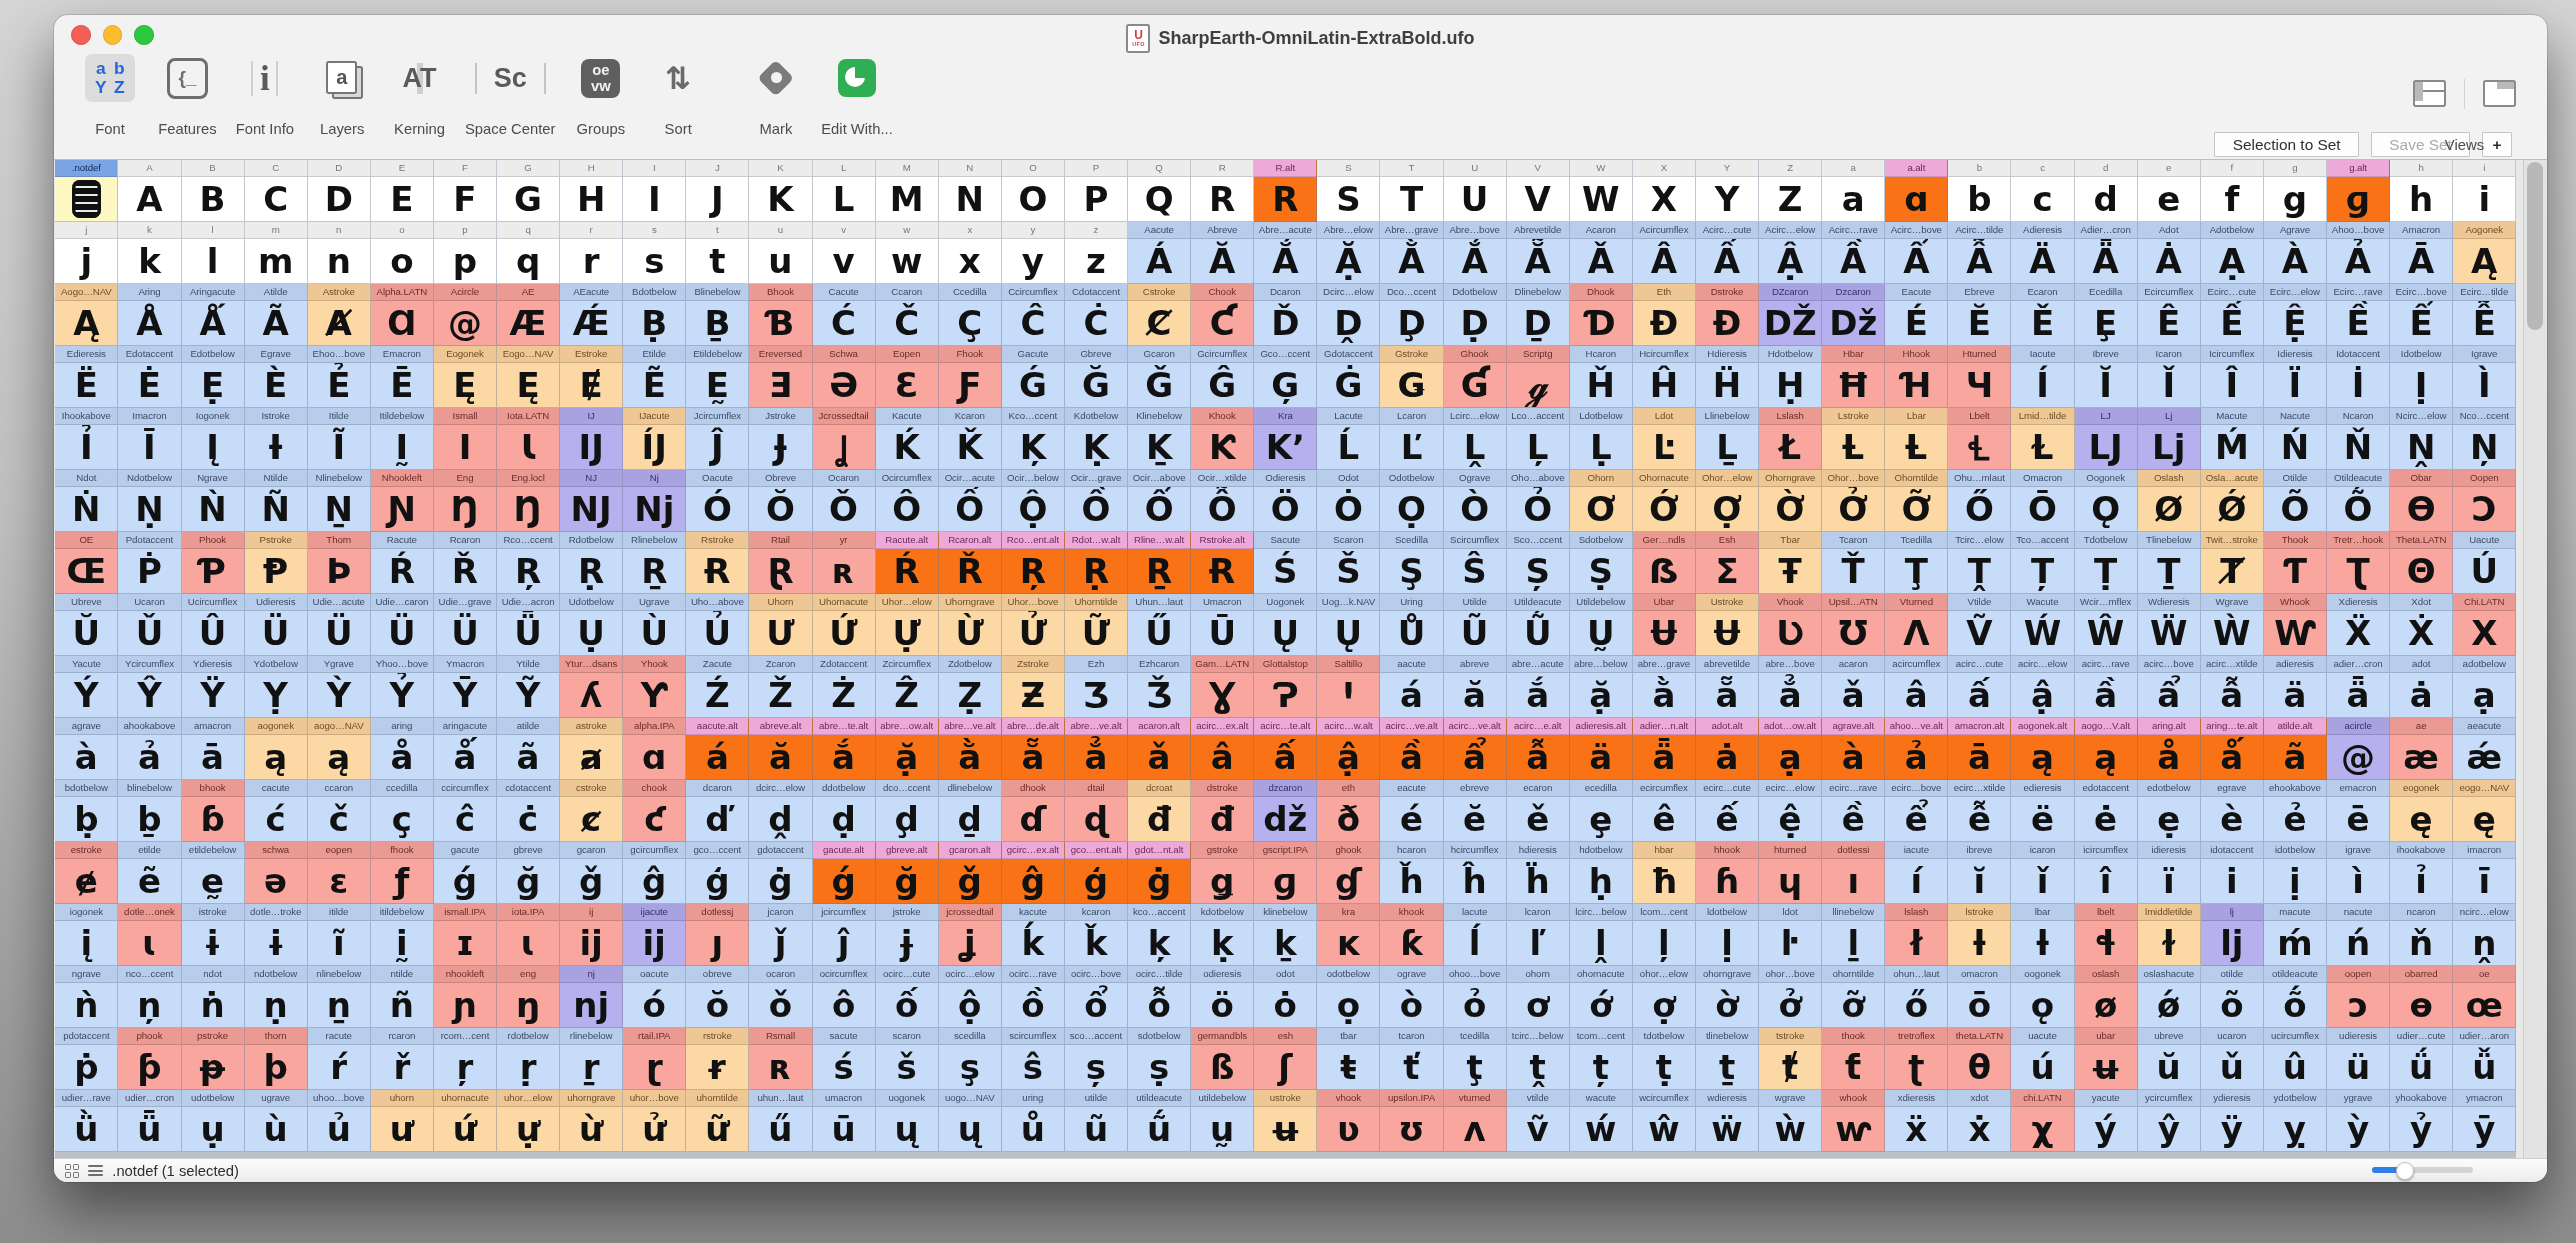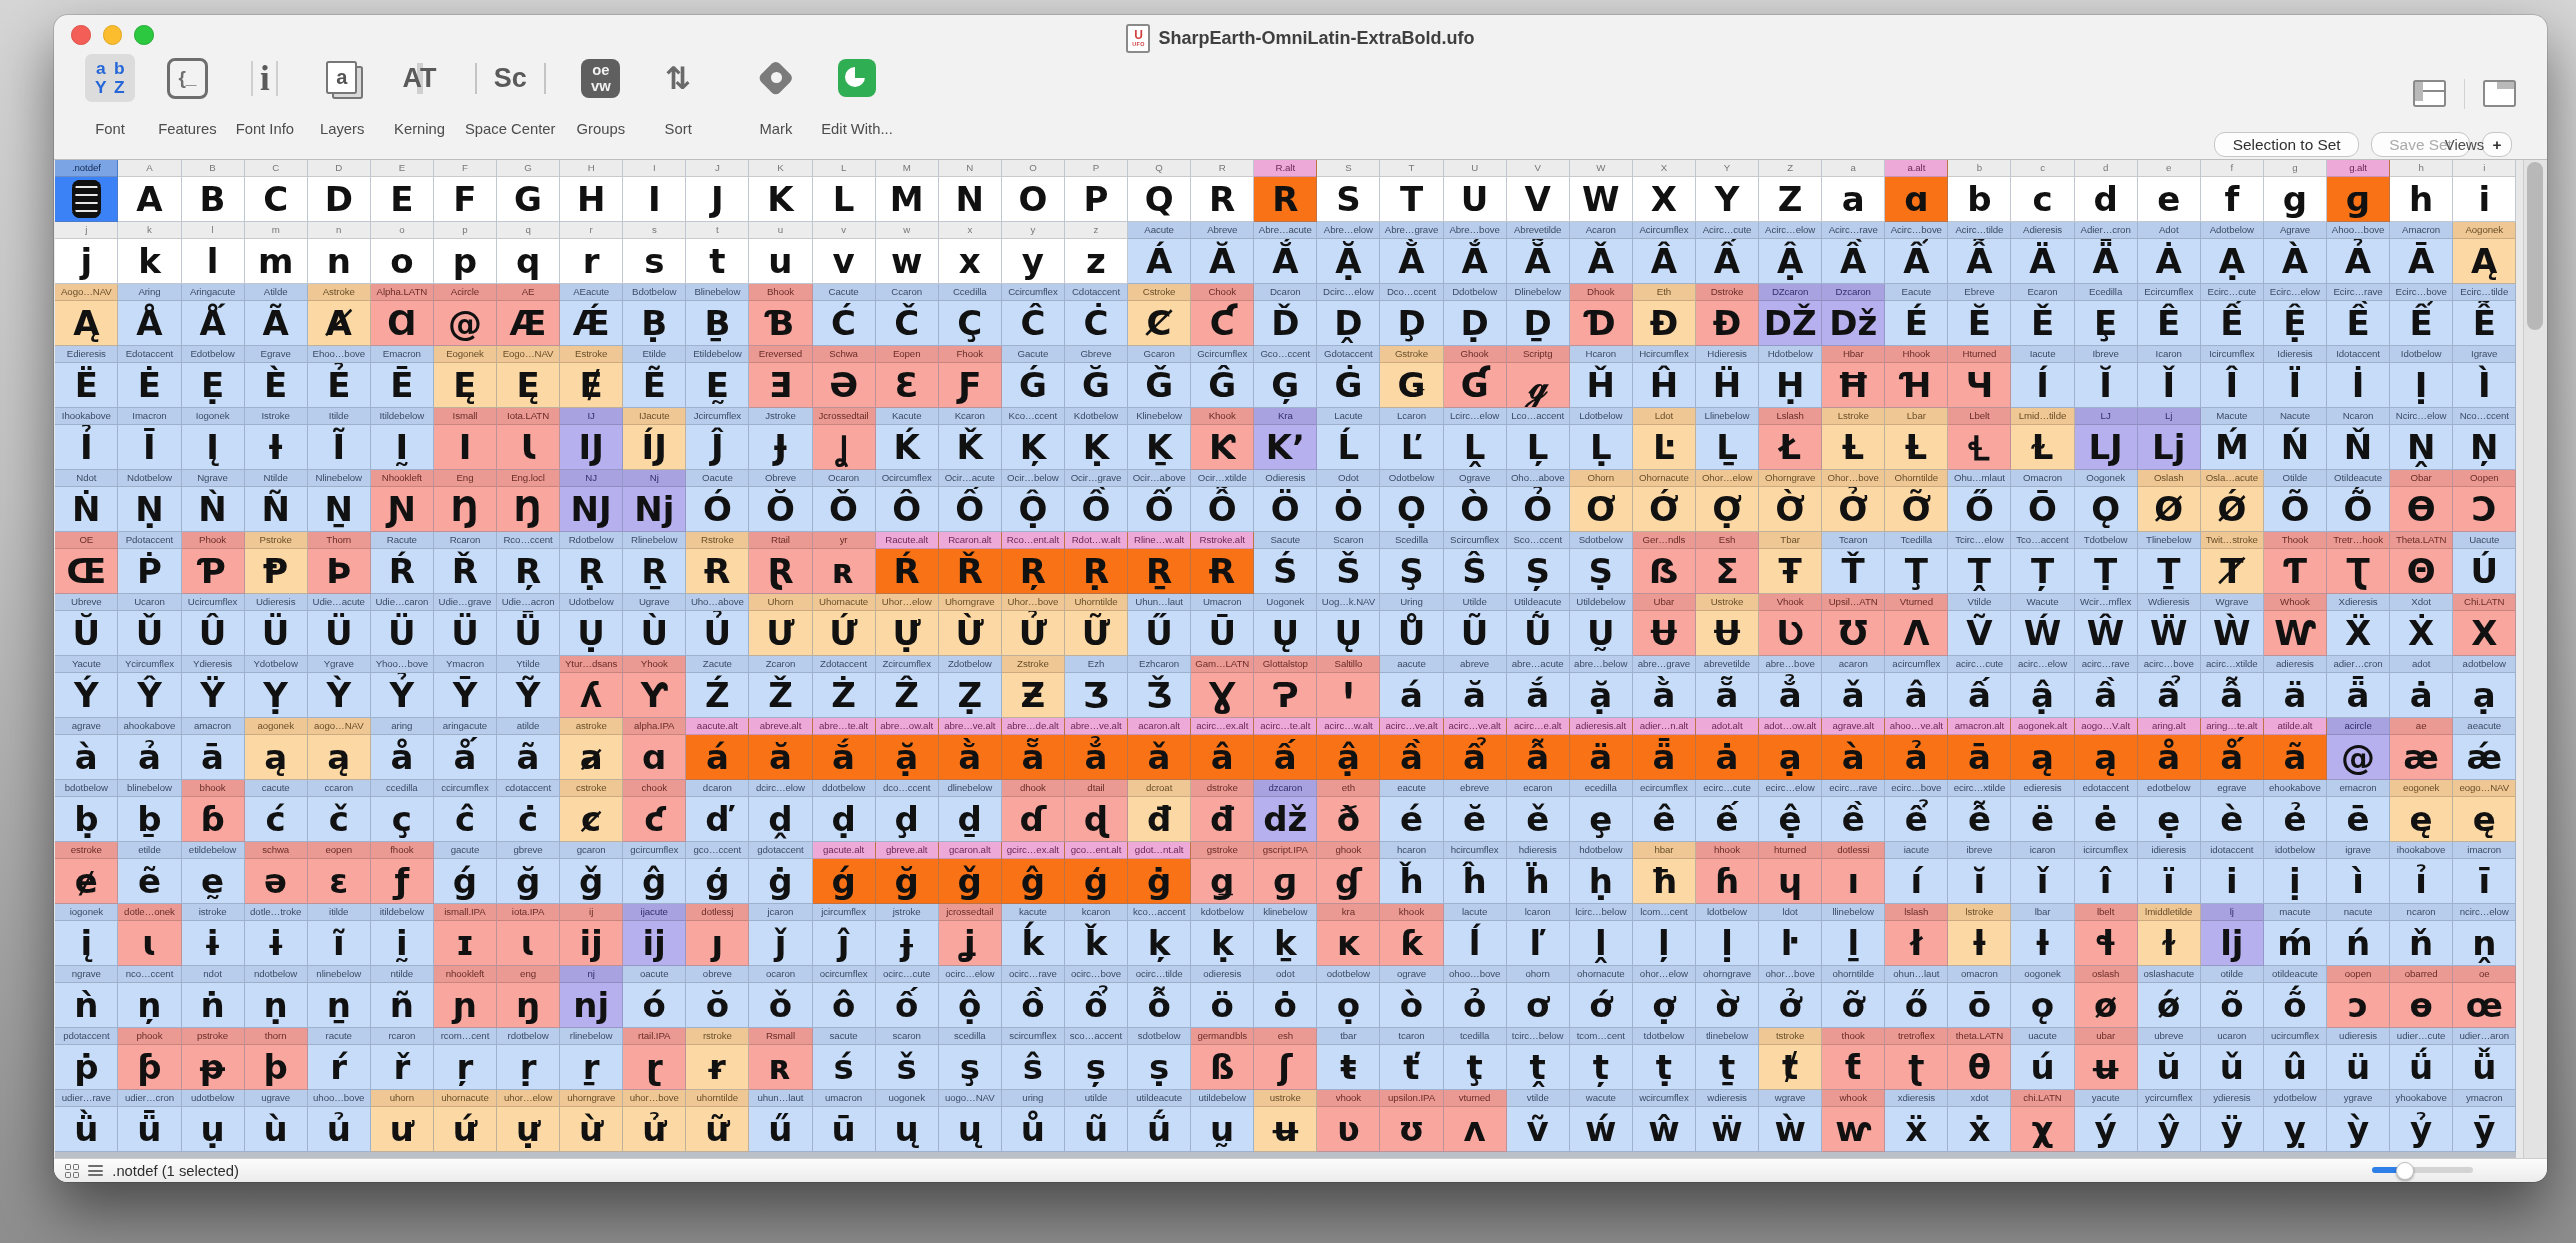--- a/index.html
+++ b/index.html
@@ -53,42 +53,42 @@
   .viewsbox{position:absolute;right:31px;top:17px;display:flex;flex-direction:column;align-items:center;justify-content:center;}
   .viewicons{display:flex;align-items:center;gap:17.4px;height:48px;}
   .paneicon{width:29.5px;height:23px;border:2px solid #8a8a8a;border-radius:2.7px;background:#fff;position:relative;}
   .paneicon.left::before{content:"";position:absolute;left:0;top:0;width:8px;height:19px;background:#b9b9b9;}
   .paneicon.left::after{content:"";position:absolute;left:8px;top:8px;right:0;height:2px;background:#8a8a8a;}
   .paneicon.right::before{content:"";position:absolute;right:0;top:0;width:17.4px;height:6.7px;background:#b9b9b9;}
   .vsep{width:1.3px;height:29.5px;background:#d2d2d2;}
   
   .setbar{height:28px;display:flex;align-items:center;justify-content:flex-end;gap:12px;
     padding-right:35px;border-bottom:1.3px solid #bdbdbd;}
-  .setbtn{border:1.3px solid #c6c6c6;background:#fdfdfd;border-radius:11px;font-size:15.4px;color:#2f2f2f;
+  .setbtn{border:1.3px solid #c6c6c6;background:#fdfdfd;border-radius:1px;font-size:15.4px;color:#2f2f2f;
     padding:2px 17.4px;line-height:19px;}
   .setbtn.disabled{color:#ababab;}
   .setbtn.plus{padding:2px 9.4px;font-weight:bold;}
   
   .gridwrap{position:relative;height:998px;background:#e8e8e8;}
   .glyphgrid{position:absolute;left:1.3px;top:0;width:2461px;height:998px;display:grid;
     grid-template-columns:repeat(39,1fr);grid-auto-rows:62px;gap:0;background:rgba(100,115,140,.35);}
   .cell{position:relative;display:flex;flex-direction:column;overflow:hidden;
     border-right:0.7px solid rgba(100,115,140,.40);border-bottom:0.7px solid rgba(100,115,140,.40);}
   .cell .hd{height:16px;line-height:16px;font-size:9.7px;letter-spacing:-0.1px;text-align:center;
     white-space:nowrap;overflow:hidden;border-bottom:0.7px solid rgba(0,0,0,.14);}
   .cell .gl{flex:1;display:flex;align-items:center;justify-content:center;
     font-family:"DejaVu Sans",sans-serif;font-weight:bold;font-size:34px;color:#111;
     white-space:nowrap;overflow:hidden;}
   .cell.w{background:#ffffff}.cell.w .hd{background:#ececec;color:#777}
   .cell.b{background:#c7dcf8}.cell.b .hd{background:#b7cdeb;color:#3c4c66}
   .cell.o{background:#fcd9a4}.cell.o .hd{background:#eec795;color:#6b4f28}
   .cell.r{background:#f9a69e}.cell.r .hd{background:#ea9a93;color:#6b2d28}
   .cell.u{background:#b6b0ef}.cell.u .hd{background:#a8a2e1;color:#35306b}
   .cell.m{background:#f97316}.cell.m .hd{background:#edaad9;color:#6d2a58}
-  .cell.s{background:#3b82f6}.cell.s .hd{background:#7aa4e4;color:#142a55}
+  .cell.s{background:#fef9c3}.cell.s .hd{background:#7aa4e4;color:#142a55}
   .notdefbox{width:29.5px;height:38px;border-radius:8px;background:
     repeating-linear-gradient(0deg,#101010 0 6px,#e8e8e8 6px 8px);
     box-shadow:inset 0 0 0 3.4px #101010;}
   .vscroll{position:absolute;right:0;top:0;width:23px;height:100%;background:#e3e3e3;border-left:0.7px solid #cdcdcd;}
   .vthumb{position:absolute;left:3.4px;top:2.7px;width:16px;height:168px;border-radius:8px;background:#b8b8b8;}
   
   .statusbar{position:relative;height:24px;background:linear-gradient(#fcfcfc,#ebebeb);
     border-top:0.7px solid #cdcdcd;display:flex;align-items:center;padding-left:10.7px;gap:9.4px;}
   .gridviewicon{display:grid;grid-template-columns:6px 6px;grid-template-rows:6px 6px;gap:2px;}
   .gridviewicon i{border:1.3px solid #6e6e6e;border-radius:1.3px;}

